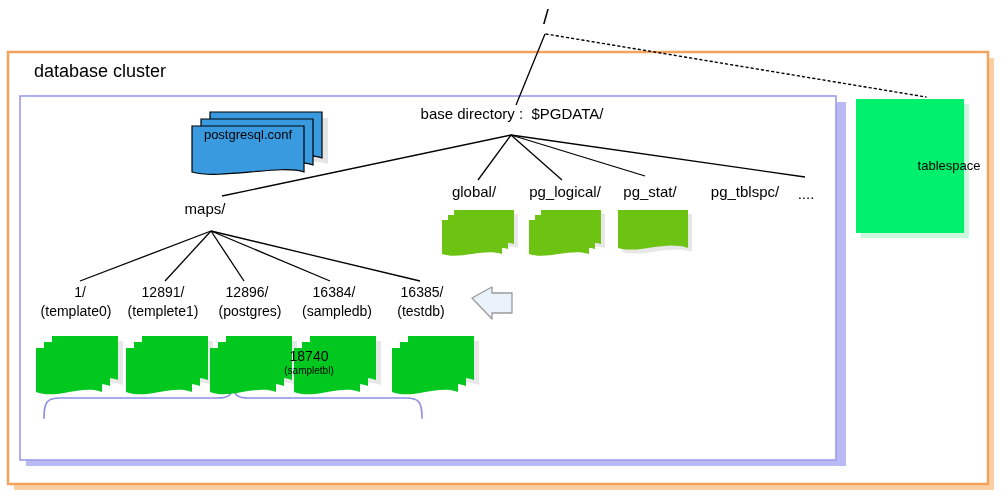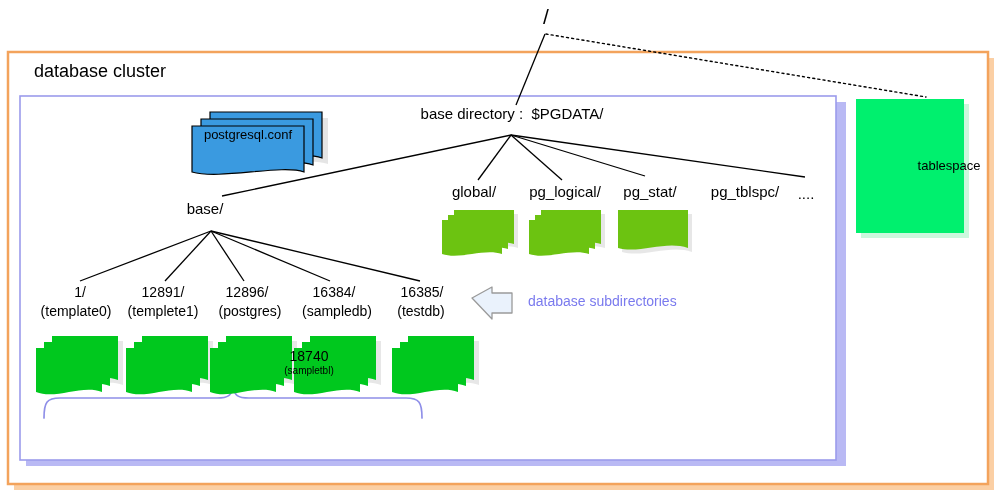--- a/index.html
+++ b/index.html
@@ -86,21 +86,21 @@
   <div class="t blk root-slash ctr" style="left:546px;top:6px;">/</div>
 
   <div class="t blk cluster-title" style="left:34px;top:62px;">database cluster</div>
 
   <div class="t blk basedir ctr" style="left:512px;top:106px;">base directory :  $PGDATA/</div>
 
   <div class="t blk conf ctr" style="left:248px;top:128px;">postgresql.conf</div>
 
   <div class="t blk tbsp ctr" style="left:949px;top:159px;">tablespace</div>
 
-  <div class="t blk node ctr" style="left:205px;top:201px;">base/</div>
+  <div class="t blk node ctr" style="left:205px;top:201px;">maps/</div>
 
   <div class="t blk node ctr" style="left:474px;top:184px;">global/</div>
   <div class="t blk node ctr" style="left:565px;top:184px;">pg_logical/</div>
   <div class="t blk node ctr" style="left:650px;top:184px;">pg_stat/</div>
   <div class="t blk node ctr" style="left:745px;top:184px;">pg_tblspc/</div>
   <div class="t blk node ctr" style="left:806px;top:186px;">....</div>
 
   <div class="stack" style="left:440px;top:210px;width:66px;height:46px;">
     <svg width="80" height="60" viewBox="0 0 80 60">
       <path d="M14 0 L74 0 L74 34 C56 28 32 40 14 34 Z" fill="#cfcfcf" opacity=".5" transform="translate(4,4)"></path>
@@ -181,16 +181,15 @@
 
   <div class="stack" style="left:390px;top:336px;width:80px;height:60px;">
     <svg width="90" height="70" viewBox="0 0 90 70">
       <path d="M18 0 L84 0 L84 44 C64 36 38 52 18 44 Z" fill="#cfcfcf" opacity=".5" transform="translate(5,5)"></path>
       <path d="M18 0 L84 0 L84 44 C64 36 38 52 18 44 Z" fill="#00c81e"></path>
       <path d="M10 6 L76 6 L76 50 C56 42 30 58 10 50 Z" fill="#00c81e"></path>
       <path d="M2 12 L68 12 L68 56 C48 48 22 64 2 56 Z" fill="#00c81e"></path>
     </svg>
   </div>
 
-  <div class="t pur note" style="left:528px;top:294px;">database subdirectories</div>
 
 
 </div>
 
 </body></html>

